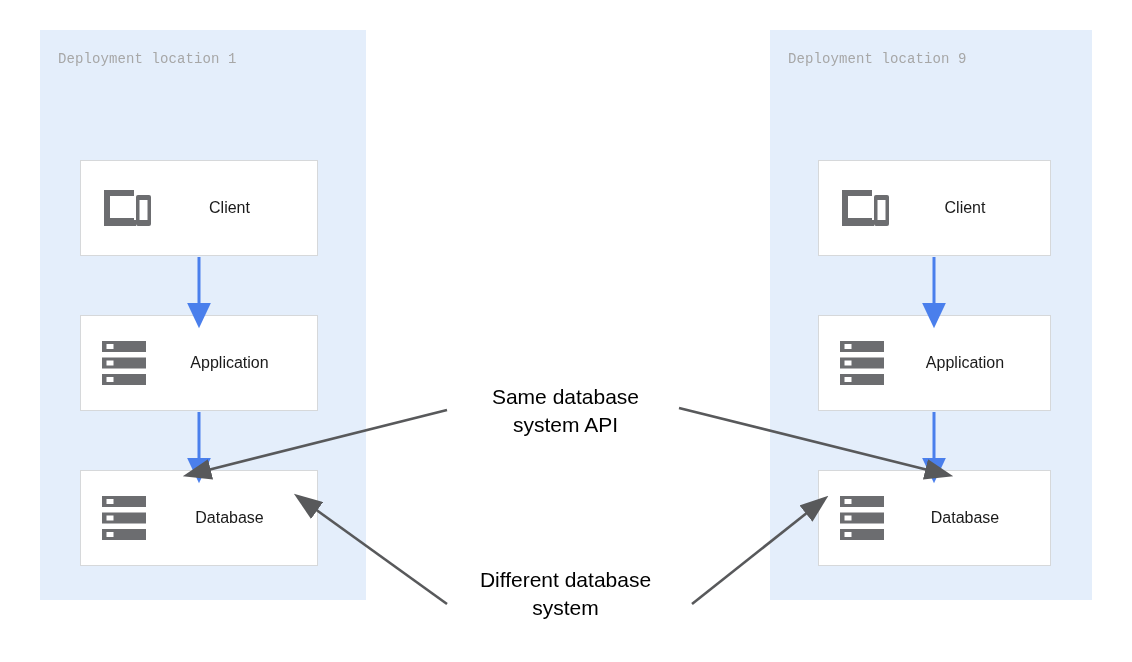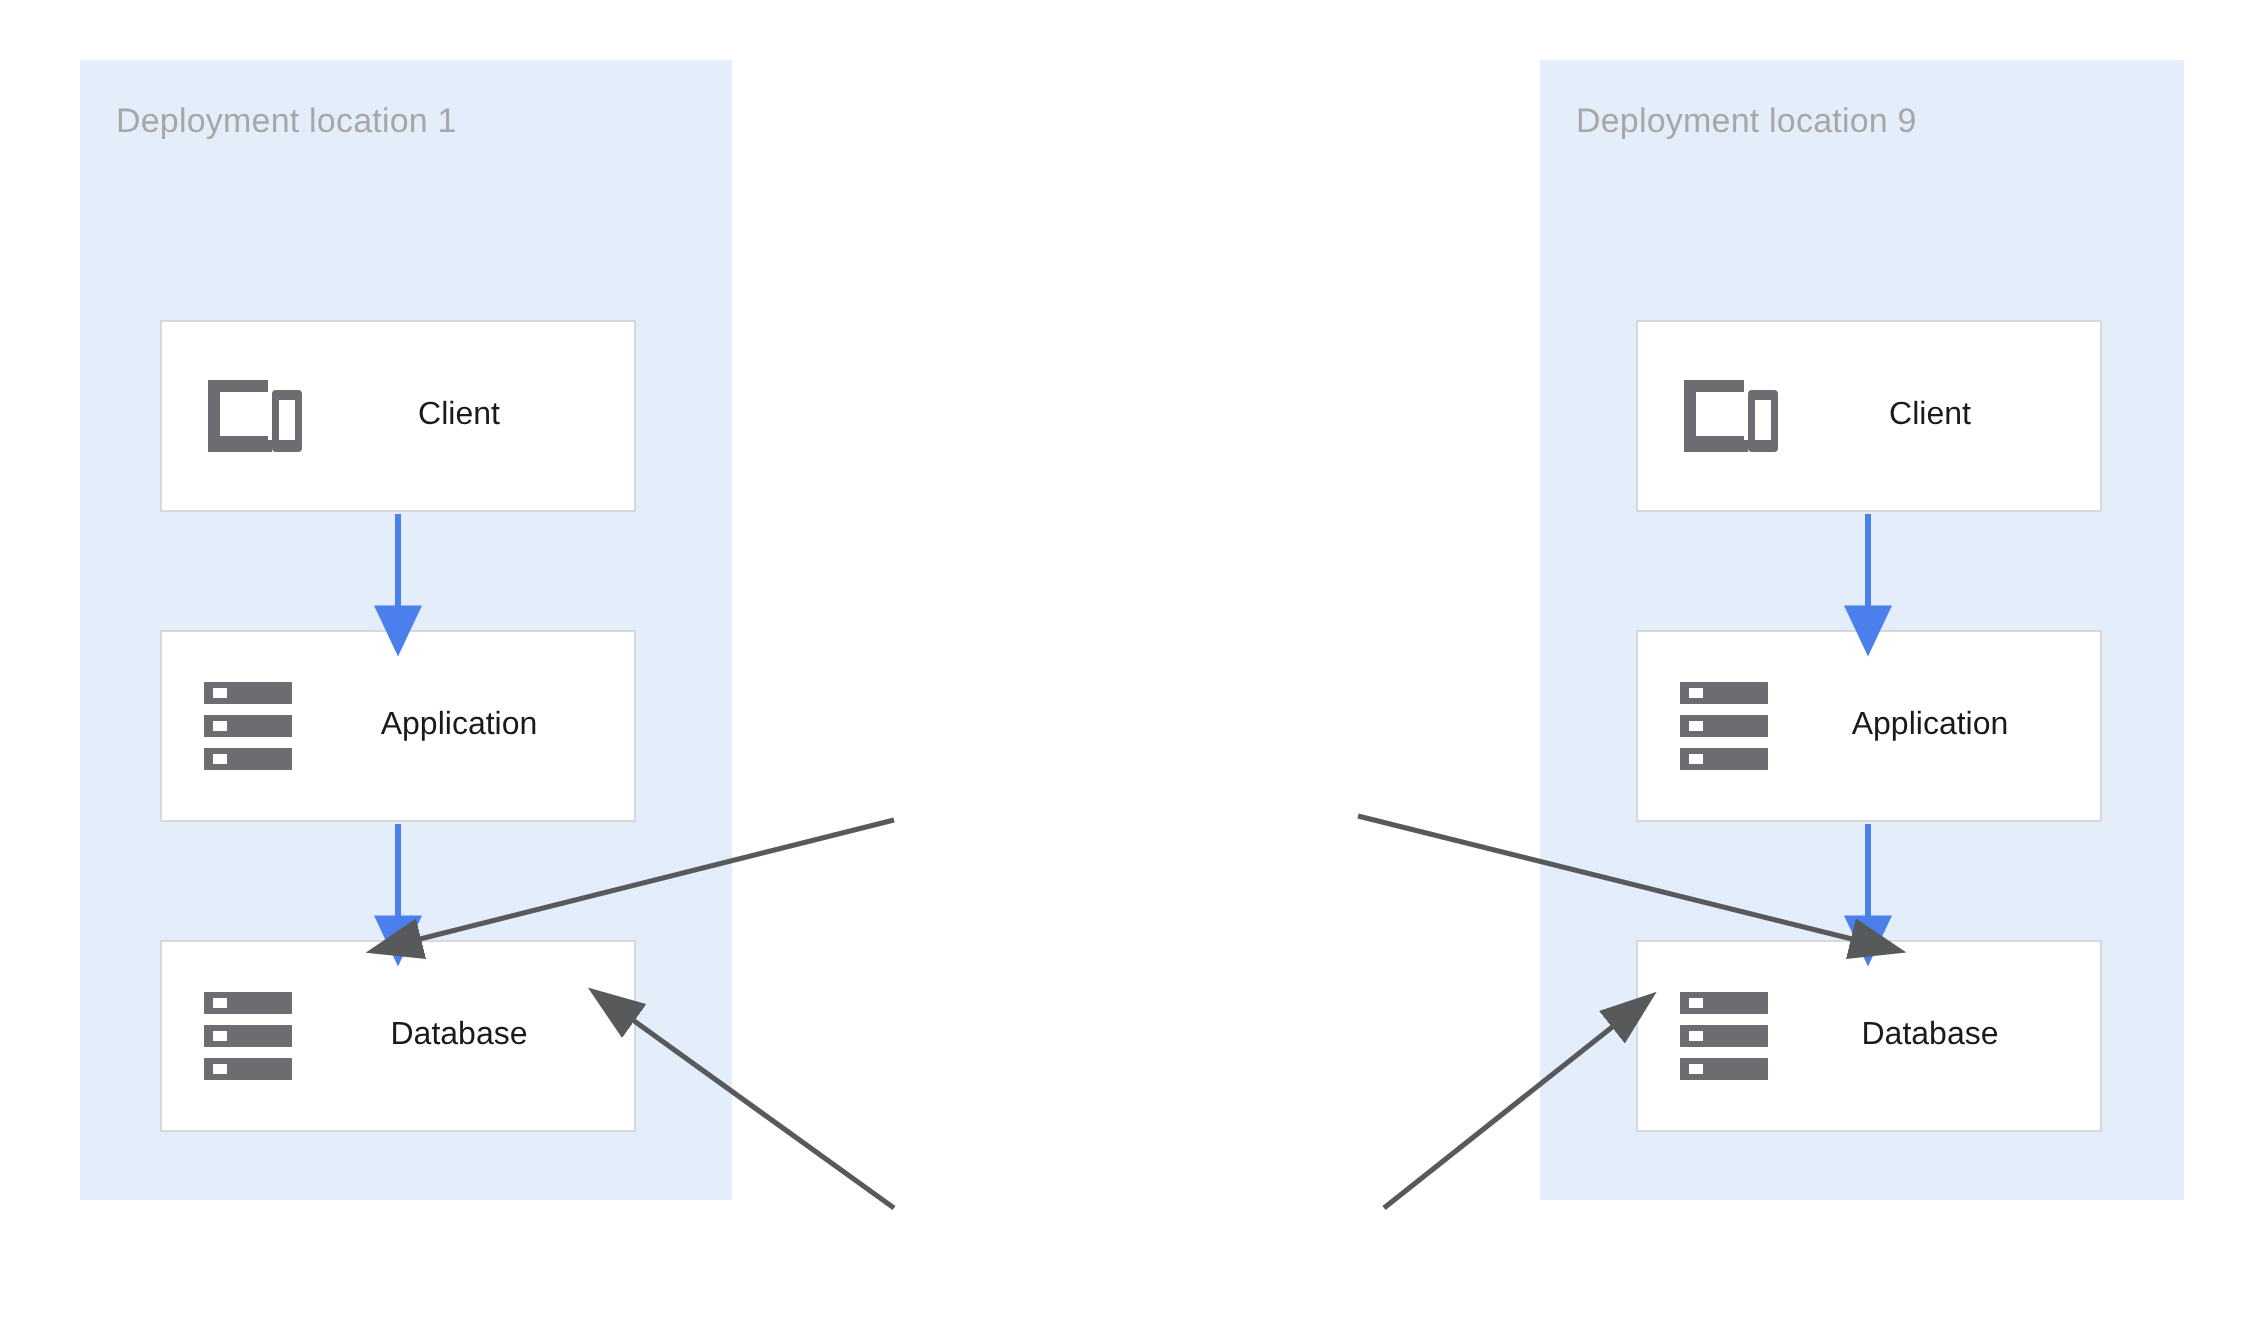--- a/index.html
+++ b/index.html
@@ -22,24 +22,25 @@
   
   .panel {
     position: absolute;
     background: #e4eefb;
     box-sizing: border-box;
   }
   .panel-title {
     position: absolute;
     left: 18px;
     top: 21px;
-    font-size: 17px;
+    font-size: 14px;
     color: #a7a7a7;
     letter-spacing: 0.1px;
     white-space: nowrap;
+    font-family: Liberation Mono, monospace;
   }
 
   
   .node {
     position: absolute;
     background: #ffffff;
     border: 1px solid #d6d8da;
     box-sizing: border-box;
     display: flex;
     align-items: center;
@@ -196,15 +197,19 @@
 
     <line x1="447" y1="410" x2="208" y2="470" stroke="#58595b" stroke-width="2.6" marker-end="url(#gray-head)"></line>
 
     <line x1="679" y1="408" x2="928" y2="470" stroke="#58595b" stroke-width="2.6" marker-end="url(#gray-head)"></line>
 
     <line x1="447" y1="604" x2="315" y2="509" stroke="#58595b" stroke-width="2.6" marker-end="url(#gray-head)"></line>
 
     <line x1="692" y1="604" x2="808" y2="512" stroke="#58595b" stroke-width="2.6" marker-end="url(#gray-head)"></line>
   </svg>
 
-
+  <div class="annotation" style="left:443px; top:383px; width:245px;">Same database
+system API</div>
+
+  <div class="annotation" style="left:443px; top:566px; width:245px;">Different database
+system</div>
 
 </div>
 
 </body></html>

